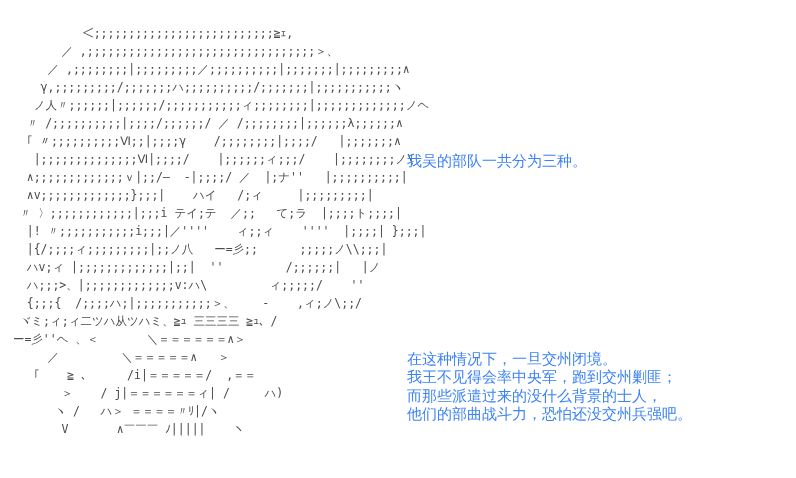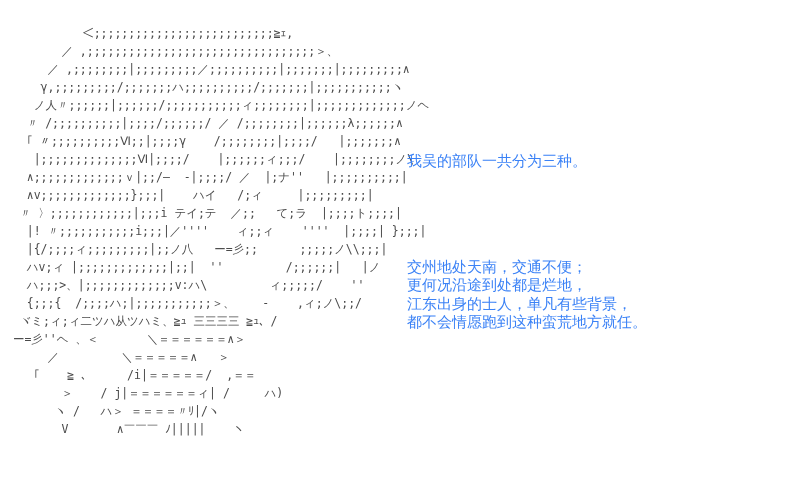--- a/index.html
+++ b/index.html
@@ -68,19 +68,19 @@
  ー=彡''ヘ 、＜       ＼＝＝＝＝＝＝∧＞
       ／         ＼＝＝＝＝＝∧   ＞
     ｢    ≧ 、     /i|＝＝＝＝＝/  ,＝＝
         ＞    / j|＝＝＝＝＝＝ィ| /     ハ)
        ヽ /   ハ＞ ＝＝＝＝〃ﾘ|/ヽ
         V       ∧￣￣￣ ﾉ|||||    ヽ</pre>
 
   <p id="para-0" class="dialogue-paragraph">我吴的部队一共分为三种。</p>
 
 
-  <p id="para-2" class="dialogue-paragraph">交州地处天南，交通不便；
-更何况沿途到处都是烂地，
-江东出身的士人，单凡有些背景，
-都不会情愿跑到这种蛮荒地方就任。</p>
 
+  <p id="para-3" class="dialogue-paragraph">在这种情况下，一旦交州闭境。
+我王不见得会率中央军，跑到交州剿匪；
+而那些派遣过来的没什么背景的士人，
+他们的部曲战斗力，恐怕还没交州兵强吧。</p>
 
 </div>
 
 </body></html>

